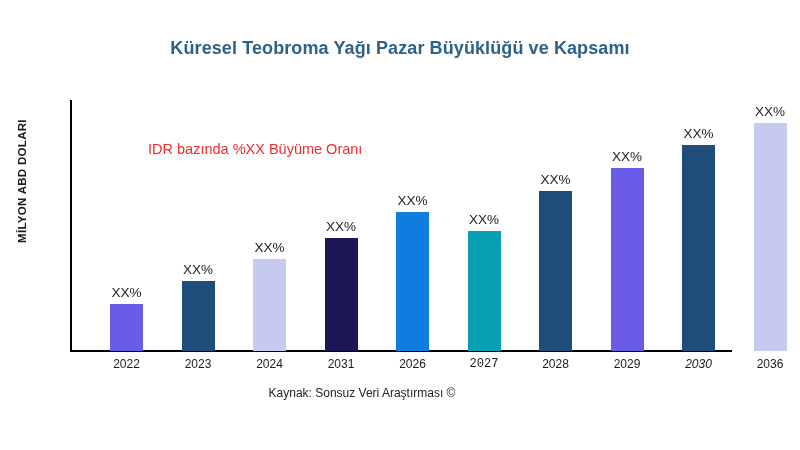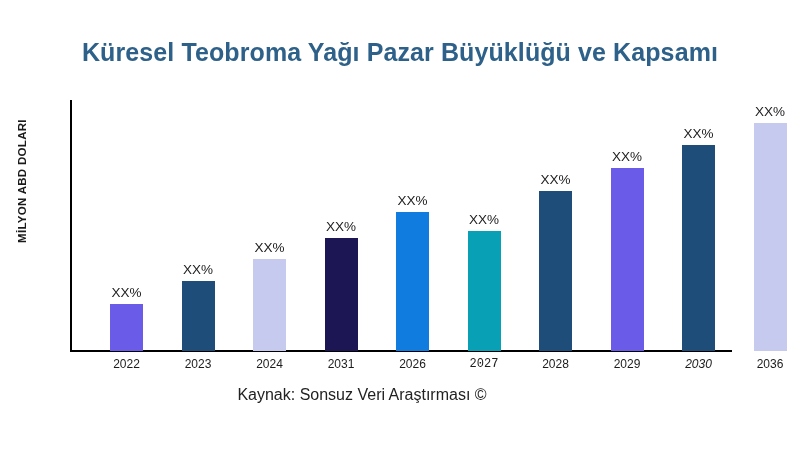--- a/index.html
+++ b/index.html
@@ -17,21 +17,21 @@
     position: relative;
     width: 800px;
     height: 450px;
   }
   #chart-title {
     position: absolute;
     left: 0;
     top: 38px;
     width: 800px;
     text-align: center;
-    font-size: 25px;
+    font-size: 18px;
     font-weight: bold;
     color: #2e6189;
     letter-spacing: 0.1px;
     white-space: nowrap;
   }
   #y-axis-label {
     position: absolute;
     left: -78px;
     top: 175px;
     width: 200px;
@@ -104,21 +104,21 @@
     font-size: 14.5px;
     color: #ef2d2d;
     white-space: nowrap;
   }
   #source-note {
     position: absolute;
     left: 0;
     top: 386px;
     width: 724px;
     text-align: center;
-    font-size: 16px;
+    font-size: 12px;
     color: #222222;
     white-space: nowrap;
   }
 </style>
 </head>
 <body>
 
 <div id="chart-root">
 
   <div id="chart-title">Küresel Teobroma Yağı Pazar Büyüklüğü ve Kapsamı</div>
@@ -173,16 +173,17 @@
         <div class="bar-value-label" style="bottom: 209.82px;">XX%</div>
       </div>
       <div class="x-tick-label" style="left: 682px; font-style: italic;">2030</div>
       <div class="bar-group" style="left: 753.5px; height: 227.908px;">
         <div class="bar-rect" style="height: 227.908px; background: rgb(199, 202, 239);"></div>
         <div class="bar-value-label" style="bottom: 231.908px;">XX%</div>
       </div>
       <div class="x-tick-label" style="left: 753.5px;">2036</div>
     </div>
 
+  <div id="growth-annotation">IDR bazında %XX Büyüme Oranı</div>
 
   <div id="source-note">Kaynak: Sonsuz Veri Araştırması ©</div>
 
 </div>
 
 </body></html>

